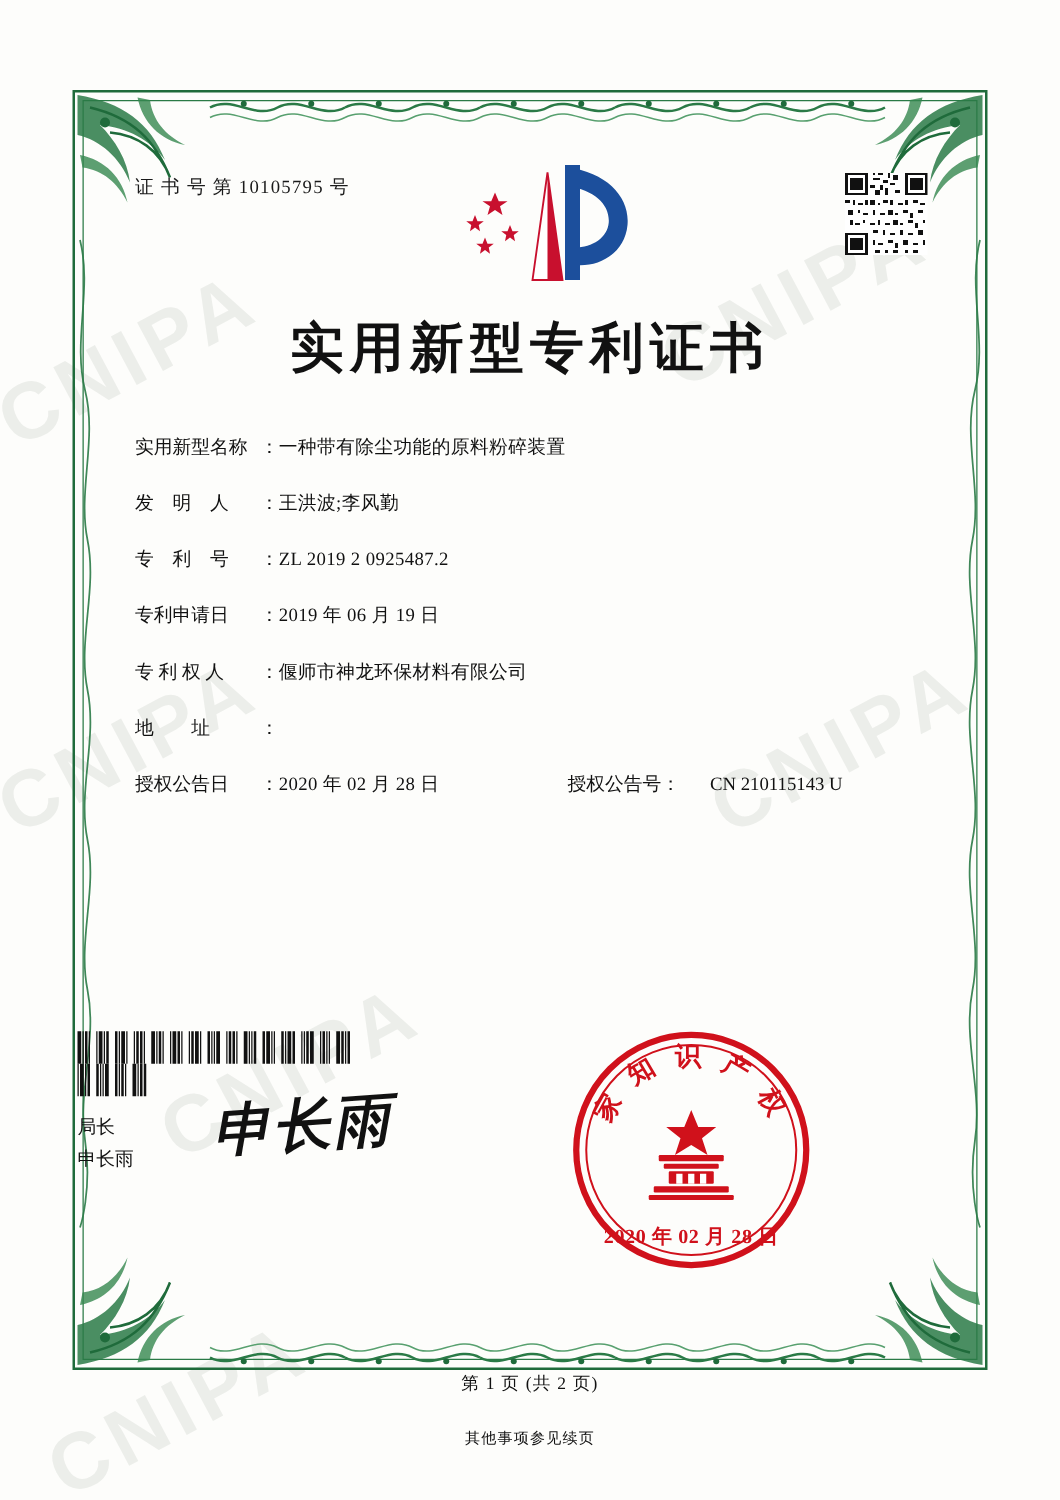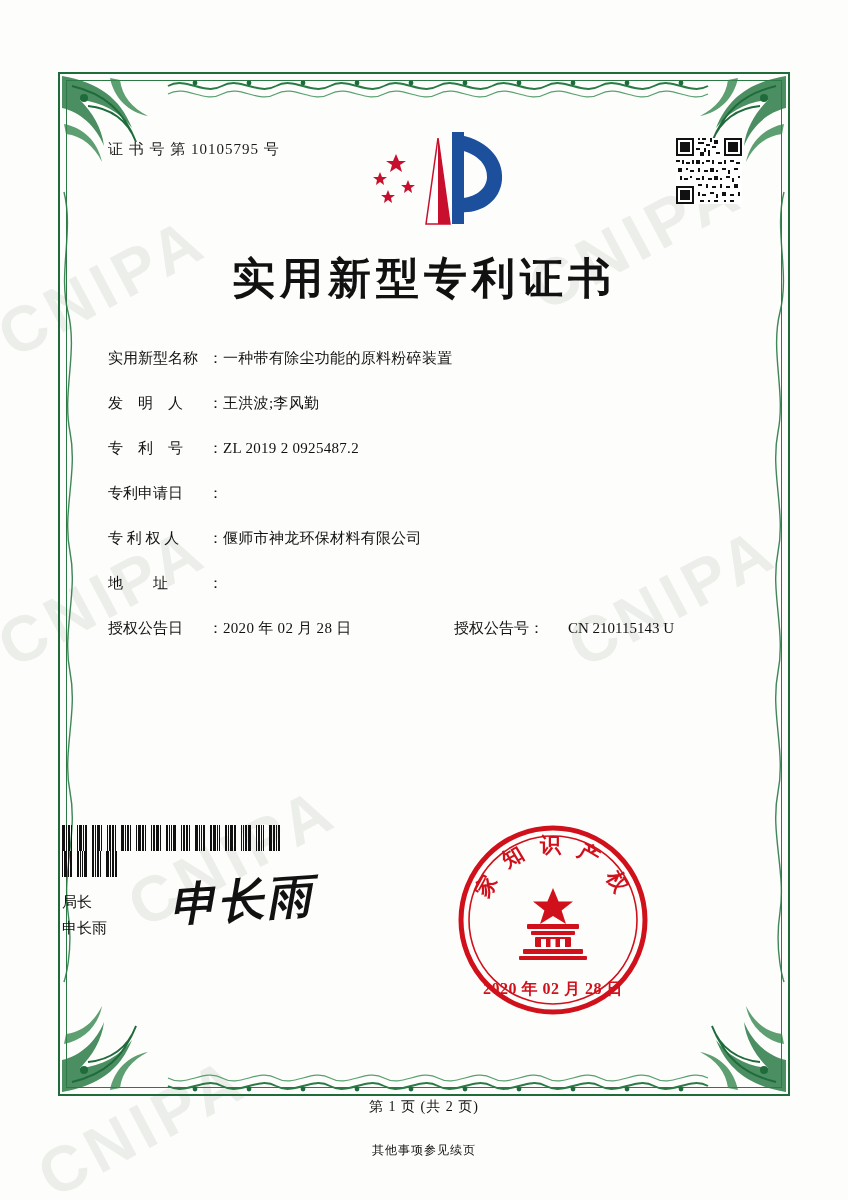--- a/index.html
+++ b/index.html
@@ -408,20 +408,21 @@
         <span class="field-value">王洪波;李风勤</span>
       </div>
       <div class="field-row">
         <span class="field-label">专    利    号</span>
         <span class="field-colon">：</span>
         <span class="field-value">ZL 2019 2 0925487.2</span>
       </div>
       <div class="field-row">
         <span class="field-label">专利申请日</span>
         <span class="field-colon">：</span>
+        <span class="field-value">2019 年 06 月 19 日</span>
       </div>
       <div class="field-row">
         <span class="field-label">专 利 权 人</span>
         <span class="field-colon">：</span>
         <span class="field-value">偃师市神龙环保材料有限公司</span>
       </div>
       <div class="field-row">
         <span class="field-label">地        址</span>
         <span class="field-colon">：</span>
       </div>

